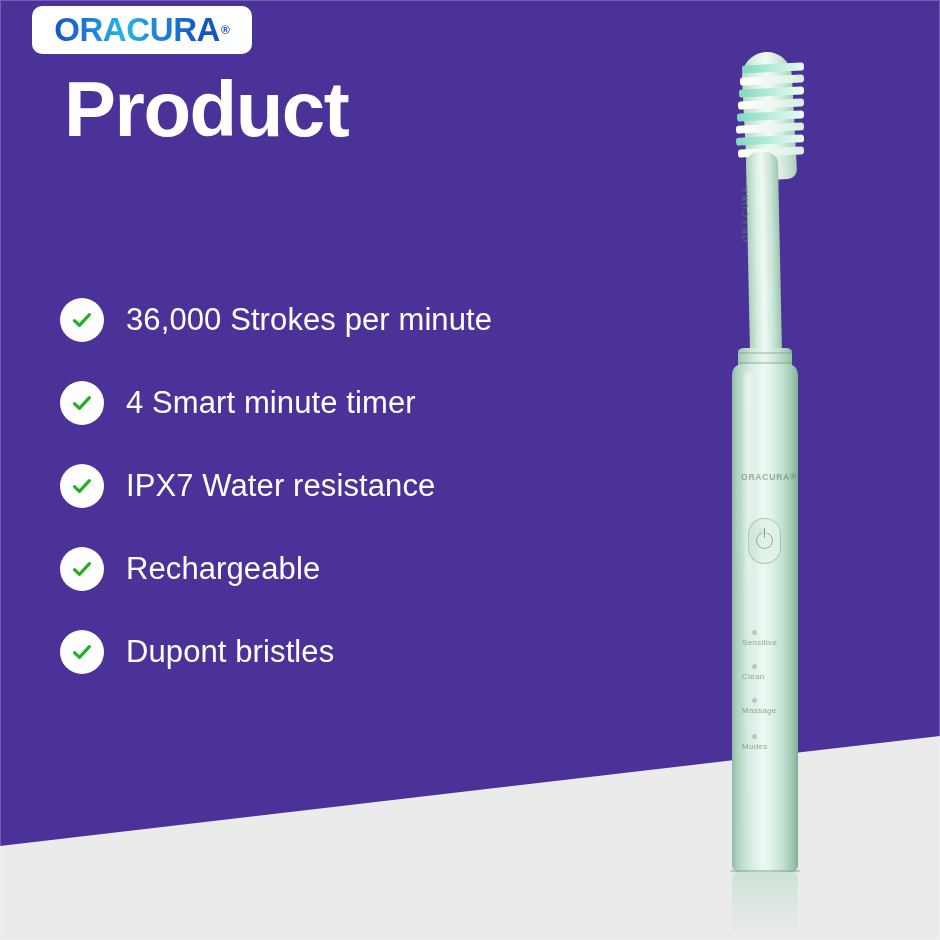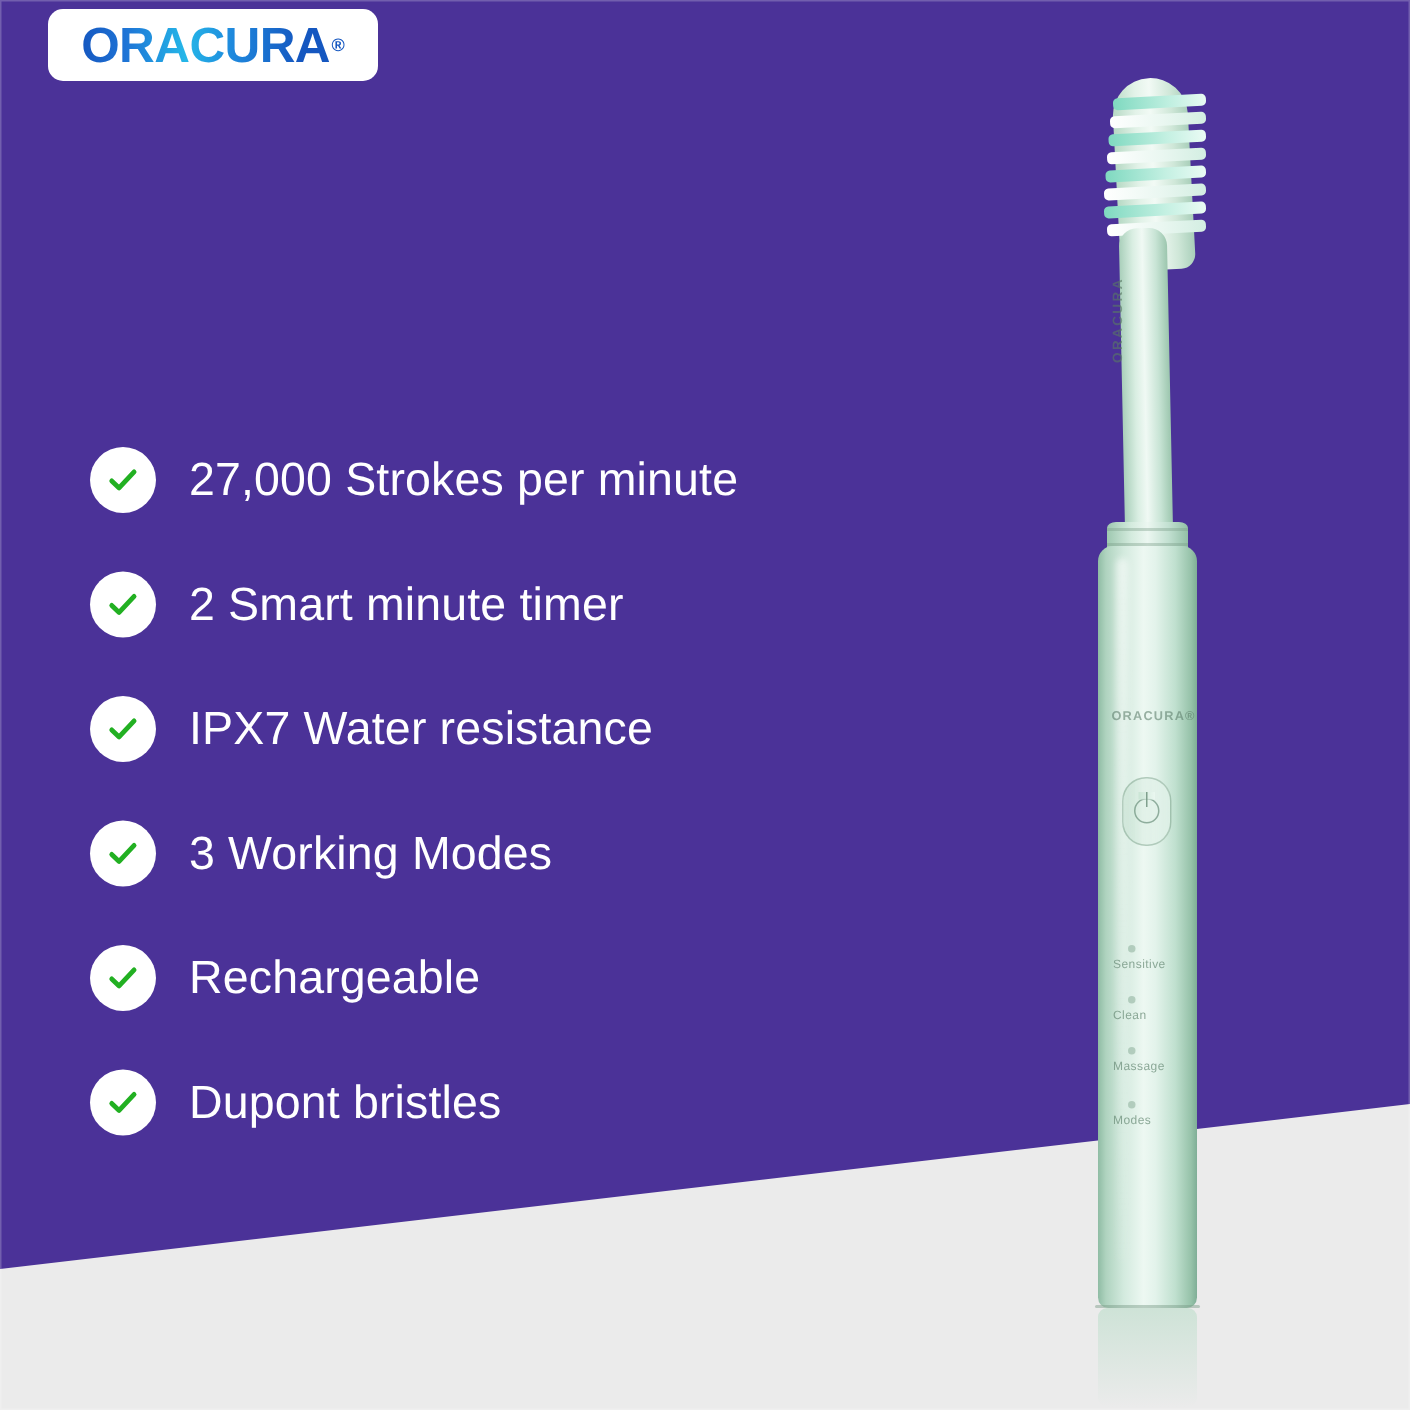--- a/index.html
+++ b/index.html
@@ -191,59 +191,52 @@
 <div id="stage">
 
   <div class="wedge-fill"></div>
 
   <div class="logo-badge">
     <span class="logo-word">ORACURA</span>
       <span class="logo-reg">®</span>
   </div>
 
   <div class="headline">
+    <span>Product</span>
   </div>
 
   <div class="features">
 
     <div class="feat-row">
       <span class="tick">
         <svg width="26" height="26" viewBox="0 0 26 26">
             <path d="M5.5 13.6 L10.4 18.3 L20.4 7.6" fill="none" stroke="#22B022" stroke-width="3.2" stroke-linecap="round" stroke-linejoin="round"></path>
           </svg>
       </span>
-      <span class="feat-text">27,000 Strokes per minute</span>
-    </div>
-
-    <div class="feat-row">
-      <span class="tick">
-        <svg width="26" height="26" viewBox="0 0 26 26">
-            <path d="M5.5 13.6 L10.4 18.3 L20.4 7.6" fill="none" stroke="#22B022" stroke-width="3.2" stroke-linecap="round" stroke-linejoin="round"></path>
-          </svg>
-      </span>
-      <span class="feat-text">2 Smart minute timer</span>
+      <span class="feat-text">36,000 Strokes per minute</span>
+    </div>
+
+    <div class="feat-row">
+      <span class="tick">
+        <svg width="26" height="26" viewBox="0 0 26 26">
+            <path d="M5.5 13.6 L10.4 18.3 L20.4 7.6" fill="none" stroke="#22B022" stroke-width="3.2" stroke-linecap="round" stroke-linejoin="round"></path>
+          </svg>
+      </span>
+      <span class="feat-text">4 Smart minute timer</span>
     </div>
 
     <div class="feat-row">
       <span class="tick">
         <svg width="26" height="26" viewBox="0 0 26 26">
             <path d="M5.5 13.6 L10.4 18.3 L20.4 7.6" fill="none" stroke="#22B022" stroke-width="3.2" stroke-linecap="round" stroke-linejoin="round"></path>
           </svg>
       </span>
       <span class="feat-text">IPX7 Water resistance</span>
     </div>
 
-    <div class="feat-row">
-      <span class="tick">
-        <svg width="26" height="26" viewBox="0 0 26 26">
-            <path d="M5.5 13.6 L10.4 18.3 L20.4 7.6" fill="none" stroke="#22B022" stroke-width="3.2" stroke-linecap="round" stroke-linejoin="round"></path>
-          </svg>
-      </span>
-      <span class="feat-text">3 Working Modes</span>
-    </div>
 
     <div class="feat-row">
       <span class="tick">
         <svg width="26" height="26" viewBox="0 0 26 26">
             <path d="M5.5 13.6 L10.4 18.3 L20.4 7.6" fill="none" stroke="#22B022" stroke-width="3.2" stroke-linecap="round" stroke-linejoin="round"></path>
           </svg>
       </span>
       <span class="feat-text">Rechargeable</span>
     </div>
 

